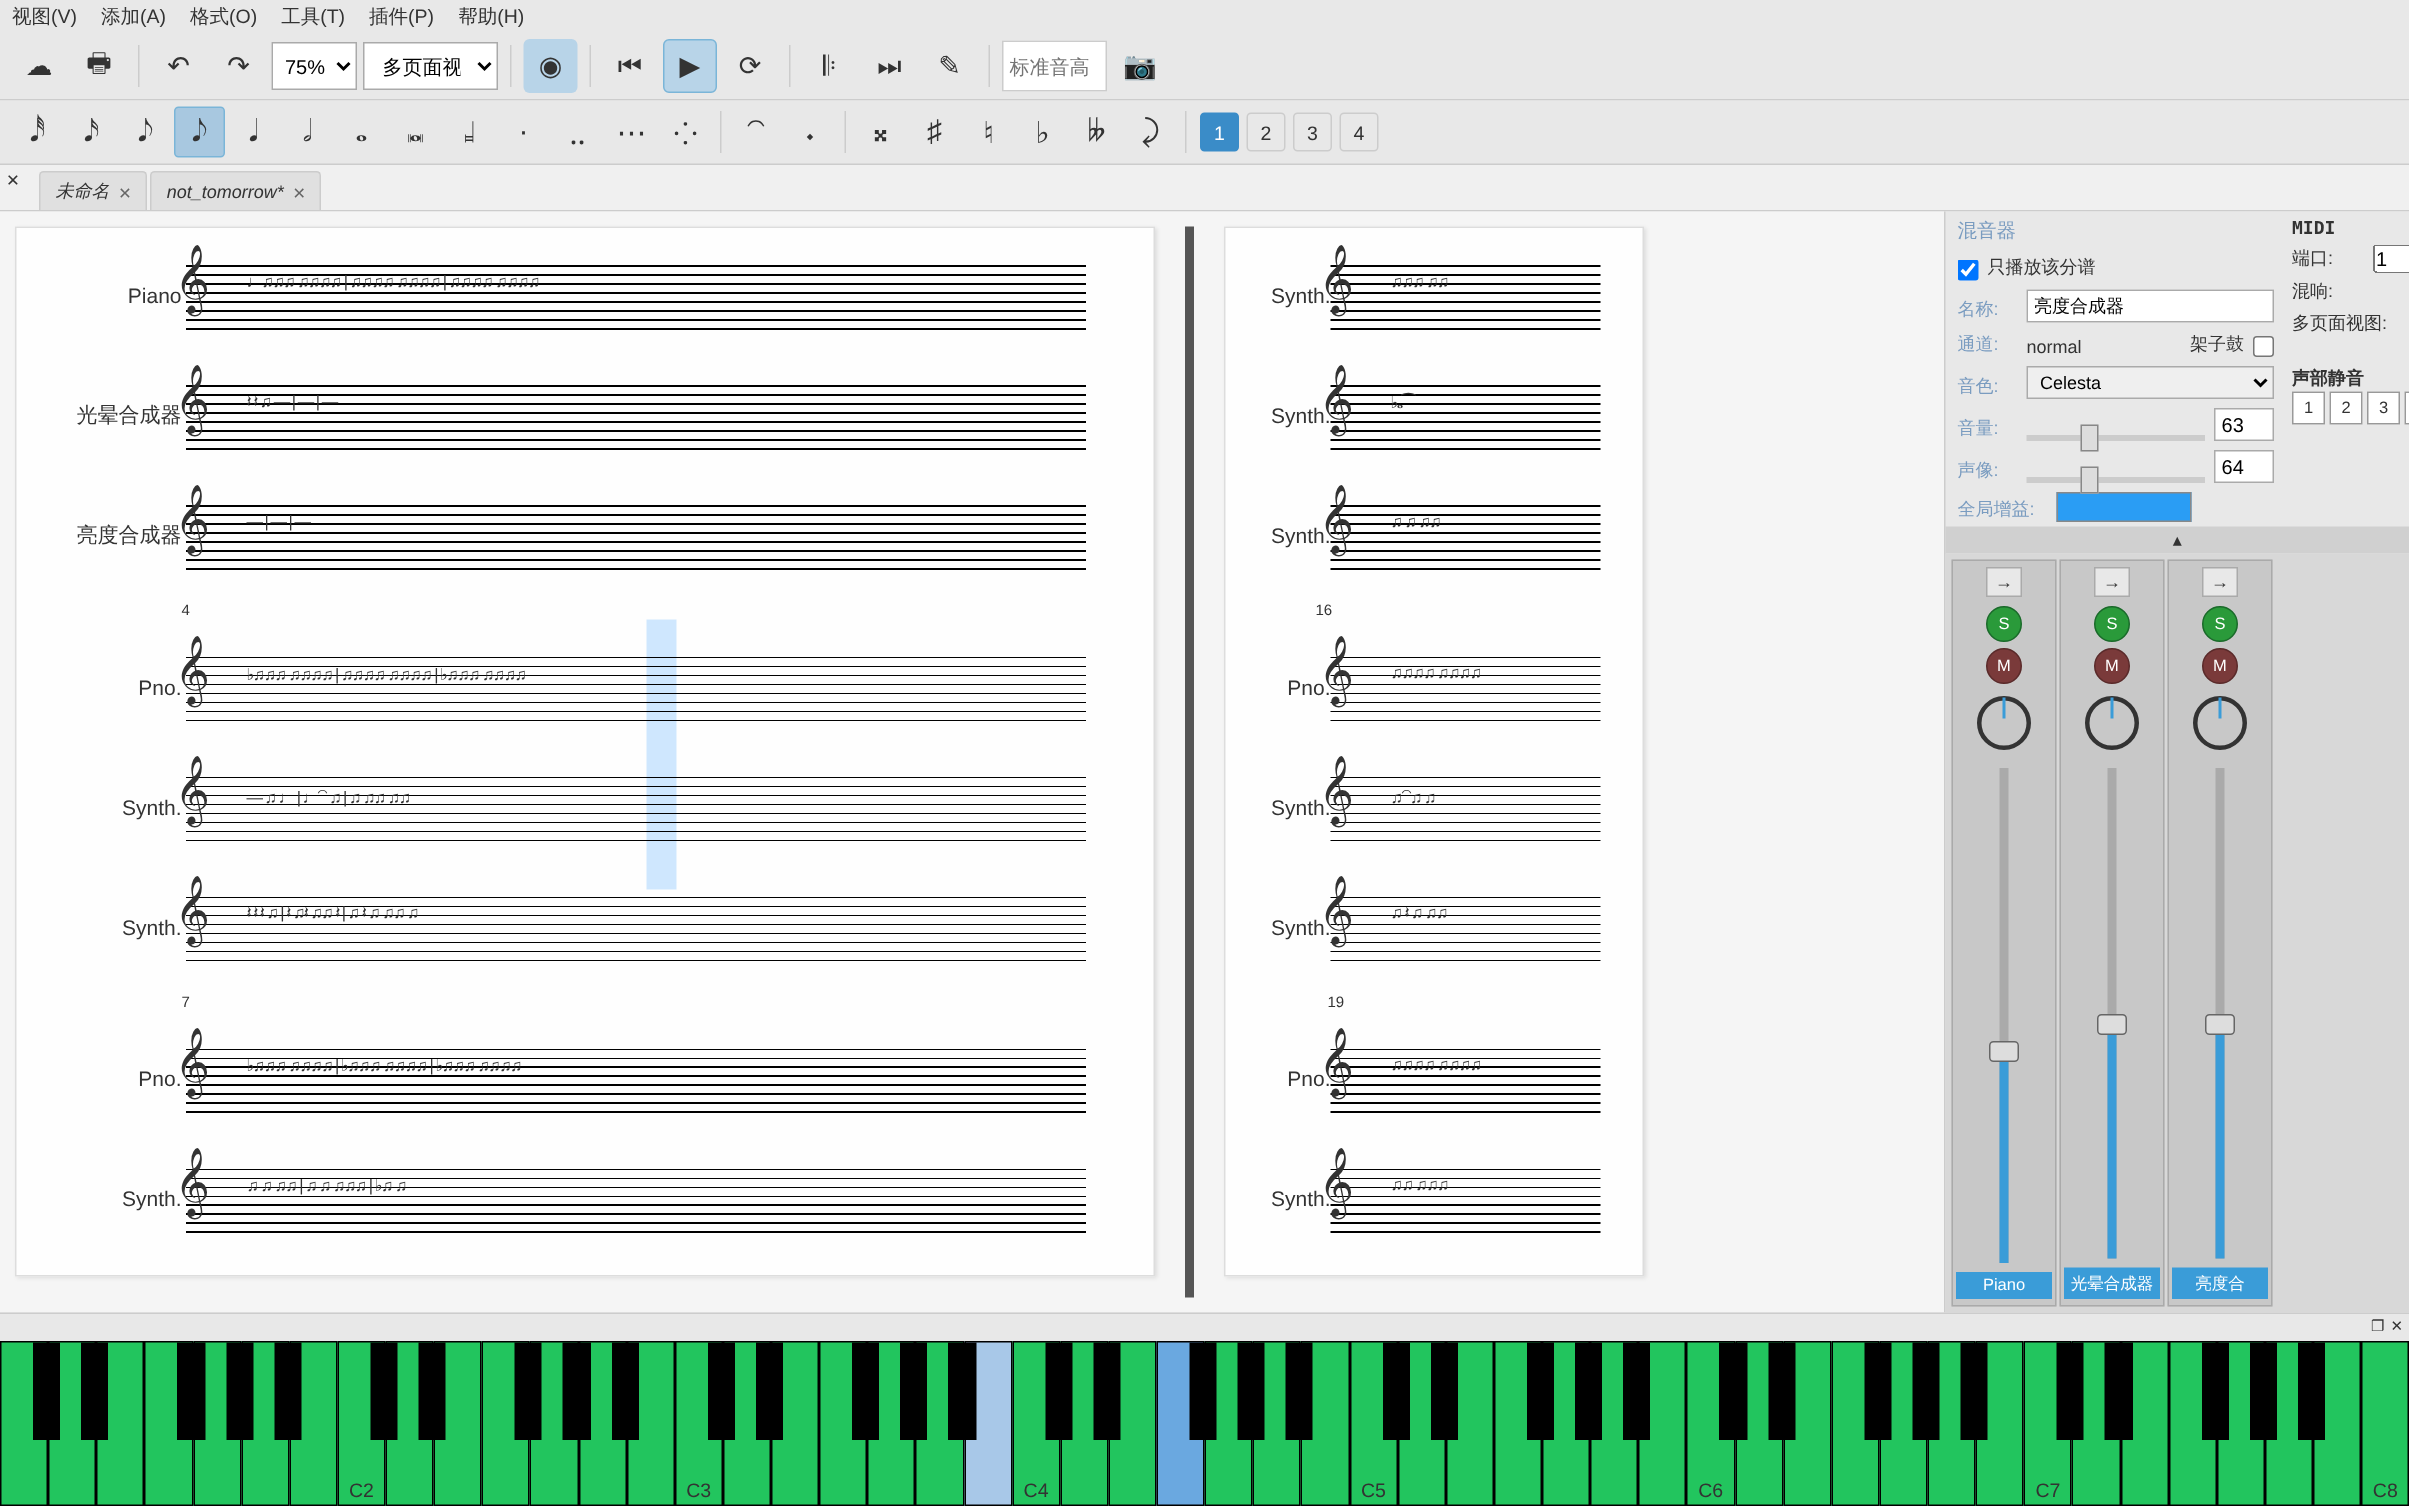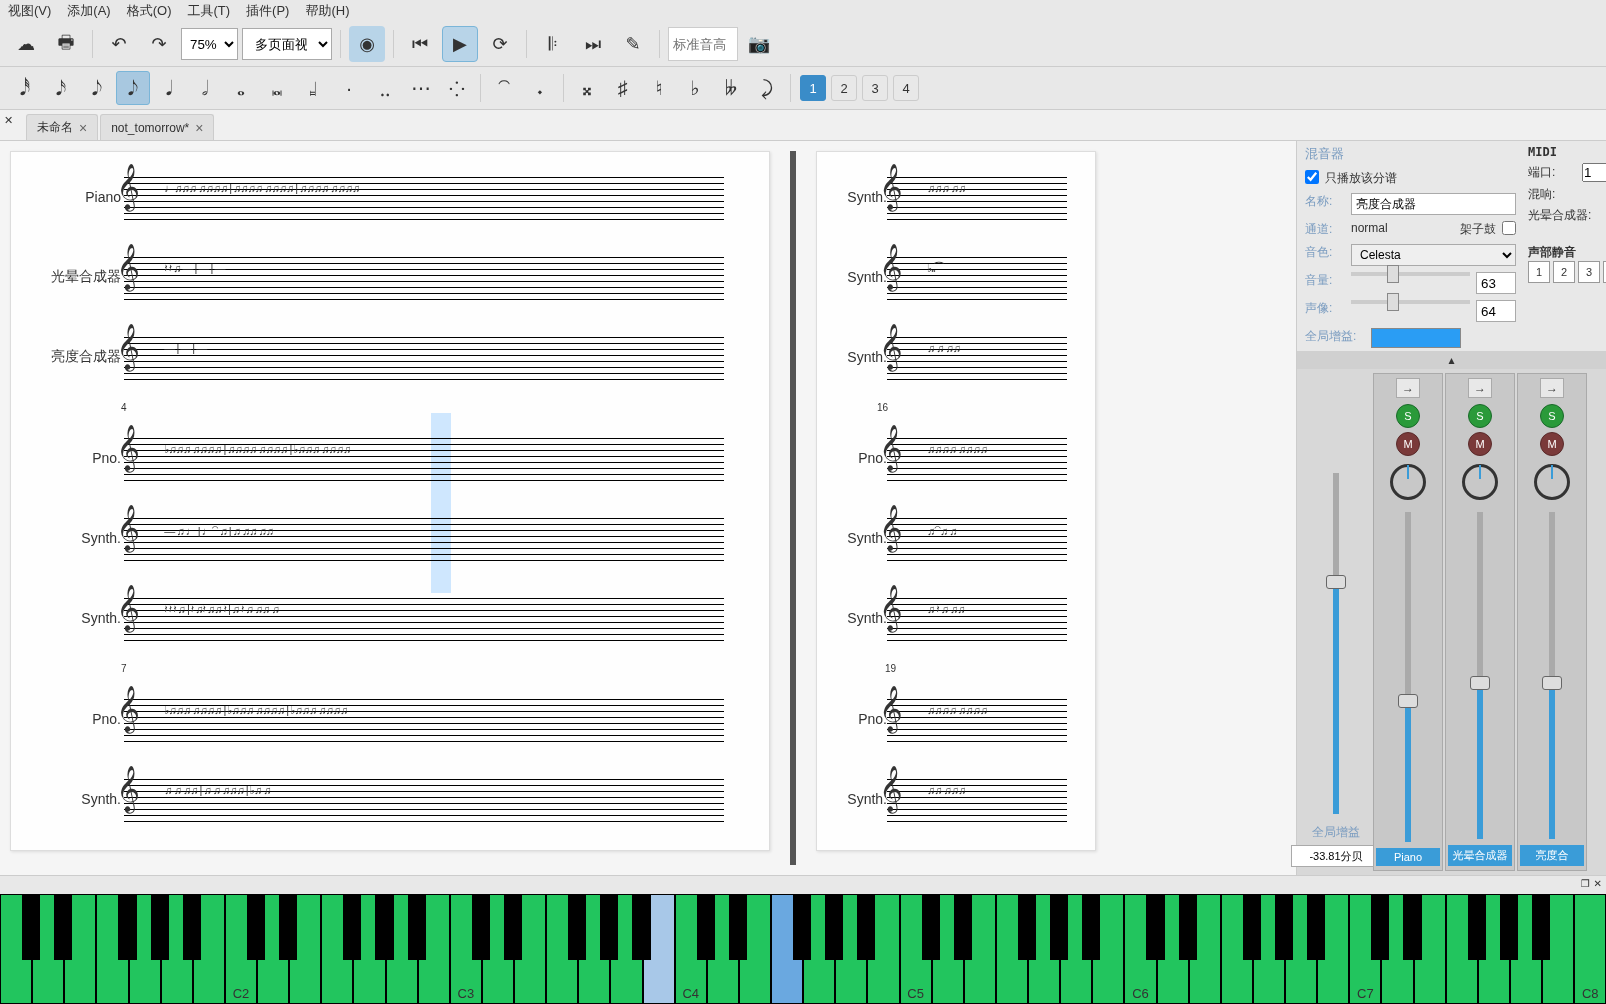--- a/index.html
+++ b/index.html
@@ -17,41 +17,41 @@
 .pitch-input { height: 30px; width: 70px; border: 1px solid #ccc; padding: 16px 4px; color: #15803d; }
 .sep { width: 1px; height: 28px; background: #ccc; margin: 0 4px; }
 
 .note-toolbar { background: #e8e8e8; padding: 4px 8px; display: flex; align-items: center; gap: 2px; border-bottom: 1px solid #ccc; }
 .note-btn { width: 34px; height: 34px; display: flex; align-items: center; justify-content: center; cursor: pointer; font-size: 20px; border-radius: 3px; }
 .note-btn.active { background: #a8c8e0; border: 1px solid #7ab5d8; }
 .voice-btn { width: 26px; height: 26px; display: flex; align-items: center; justify-content: center; cursor: pointer; font-size: 13px; border: 1px solid #ccc; border-radius: 3px; margin-left: 3px; }
 .voice-btn.active { background: #3a8cc8; color: #fff; border-color: #3a8cc8; }
 
 .tabs { background: #f0f0f0; padding: 4px 4px 0; display: flex; gap: 2px; border-bottom: 1px solid #ccc; }
-.tab { padding: 4px 10px; background: #e0e0e0; border: 1px solid #ccc; border-bottom: none; border-radius: 3px 3px 0 0; display: flex; align-items: center; gap: 6px; font-size: 12px; cursor: pointer; }
+.tab { padding: 4px 10px; background: #e0e0e0; border: 1px solid #ccc; border-bottom: none; border-radius: 3px 3px 0 0; display: flex; align-items: center; gap: 6px; font-size: 12px; cursor: pointer; font-style: italic; }
 .tab .close { font-size: 14px; color: #666; }
 
 .main { display: flex; height: calc(100vh - 270px); }
 .score-area { flex: 1; background: #f5f5f5; overflow: auto; padding: 10px; display: flex; gap: 20px; }
 .page { background: #fefefe; border: 1px solid #ddd; box-shadow: 1px 1px 3px rgba(0,0,0,0.1); }
 .page1 { width: 760px; height: 700px; }
 .page2 { width: 280px; height: 700px; }
 
 .system { margin: 10px 20px; }
 .staff-label { display: inline-block; width: 90px; text-align: right; font-size: 14px; vertical-align: middle; }
 .staff { display: inline-block; vertical-align: middle; width: 600px; height: 50px; background: repeating-linear-gradient(to bottom, transparent 0, transparent 5px, #000 5px, #000 6px, transparent 6px, transparent 11px, #000 11px, #000 12px, transparent 12px, transparent 17px, #000 17px, #000 18px, transparent 18px, transparent 23px, #000 23px, #000 24px, transparent 24px); position: relative; margin: 10px 0; }
 .staff-sm { width: 180px; }
 .staff::before { content: "𝄞"; position: absolute; left: -8px; top: -8px; font-size: 40px; }
 .tempo { font-weight: bold; font-size: 14px; margin-left: 120px; }
 .notes { position: absolute; left: 40px; top: 10px; font-size: 11px; letter-spacing: -1px; white-space: nowrap; }
 .highlight { position: absolute; background: rgba(100,180,255,0.3); width: 20px; height: 180px; }
 
 .mixer-panel { width: 310px; background: #e8e8e8; border-left: 1px solid #ccc; display: flex; flex-direction: column; font-size: 12px; }
 .mixer-title { padding: 4px 8px; color: #7a9cc0; font-size: 13px; }
-.mixer-row { display: flex; align-items: flex-start; padding: 3px 8px; gap: 6px; }
+.mixer-row { display: flex; align-items: flex-end; padding: 3px 8px; gap: 6px; }
 .mixer-row label { width: 40px; color: #7a9cc0; }
 .mixer-row input[type=text], .mixer-row select { flex: 1; height: 22px; border: 1px solid #aaa; padding: 0 4px; font-size: 12px; }
 .mixer-row input[type=number] { width: 40px; height: 22px; border: 1px solid #aaa; text-align: center; }
 .mixer-row input[type=checkbox] { width: 14px; height: 14px; }
 .slider-h { flex: 1; height: 4px; background: #ccc; position: relative; }
 .slider-h::after { content: ""; position: absolute; width: 10px; height: 16px; background: #ddd; border: 1px solid #888; top: -7px; left: 30%; }
 .color-swatch { width: 90px; height: 20px; background: #2a9df4; border: 1px solid #888; }
 .midi-col { width: 110px; padding: 4px; }
 .midi-row { display: flex; align-items: center; gap: 4px; margin: 4px 0; font-size: 12px; }
 .midi-row label { width: 50px; }
@@ -253,42 +253,33 @@
       <div class="midi-col">
         <div style="font-weight:bold;font-family:monospace">MIDI</div>
         <div class="midi-row">
             <label>端口:</label>
             <input type="number" style="width: 36px;" value="1">
           </div>
         <div class="midi-row">
             <label>混响:</label>
           </div>
         <div class="midi-row">
-            <label style="width:70px">光晕合成器:</label>
+            <label style="width:70px">多页面视图:</label>
           </div>
         <div style="font-weight:bold;margin-top:20px">声部静音</div>
         <div class="mute-btns">
           <div class="mute-btn">1</div>
           <div class="mute-btn">2</div>
           <div class="mute-btn">3</div>
           <div class="mute-btn">4</div>
         </div>
       </div>
     </div>
     <div style="text-align:center;padding:2px;background:#d0d0d0;cursor:pointer">▴</div>
     <div class="faders">
-      <div class="fader-ch master">
-        <div style="height:90px"></div>
-        <div class="fader-track" style="min-height:170px">
-          <div style="height:70%;background:#3a9cd8;position:absolute;bottom:0;width:6px"></div>
-          <div class="fader-handle" style="top:30%"></div>
-        </div>
-        <div class="master-label">全局增益</div>
-        <input class="master-gain" value="-33.81分贝" style="">
-      </div>
       <div class="fader-ch">
         <div class="fader-arrow">→</div>
         <div class="fader-solo">S</div>
         <div class="fader-mute">M</div>
         <div class="fader-pan"></div>
         <div class="fader-track">
           <div style="height:45%;background:#3a9cd8;position:absolute;bottom:0;width:6px"></div>
           <div class="fader-handle" style="top:55%"></div>
         </div>
         <div class="fader-label">Piano</div>

